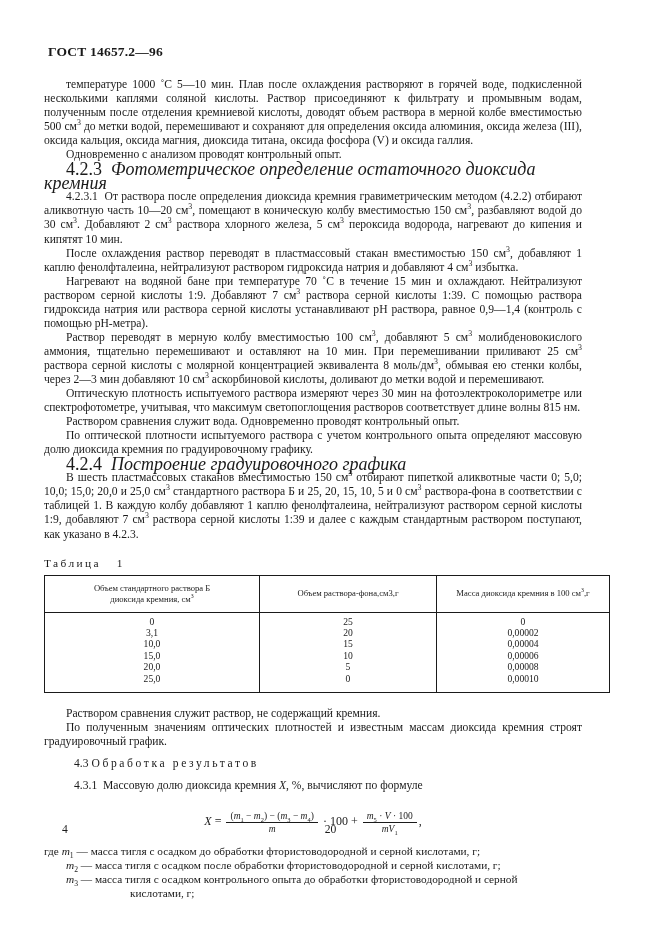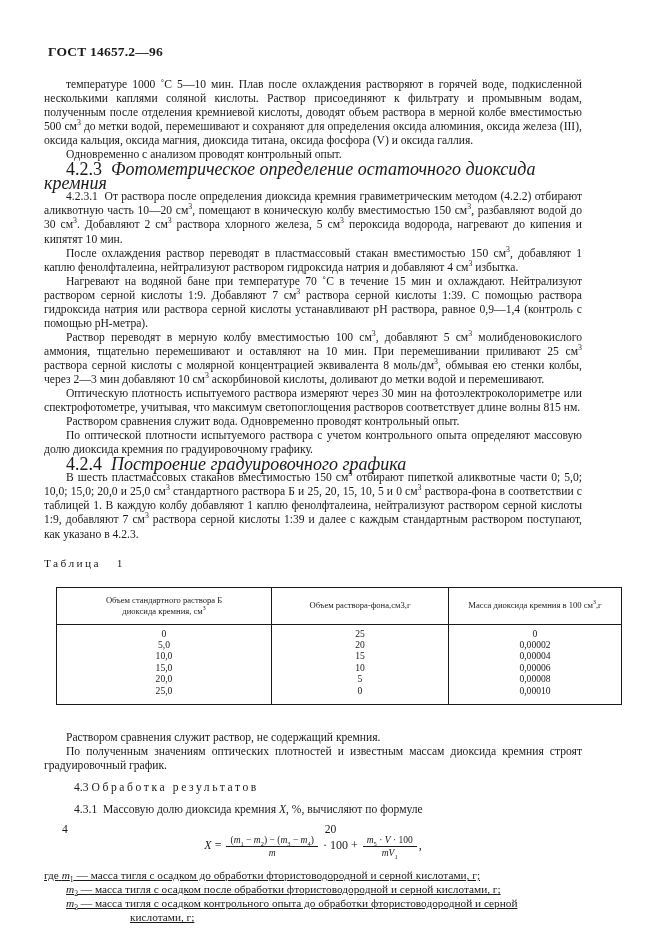--- a/index.html
+++ b/index.html
@@ -76,21 +76,21 @@
   .table-caption {
     margin: 0;
     font-size: 11.4px;
     line-height: 14px;
     letter-spacing: 2.4px;
     text-indent: 0;
   }
   table.data-table {
     border-collapse: collapse;
     width: 538px;
-    margin: 12px;
+    margin: 0;
     table-layout: fixed;
   }
   table.data-table td, table.data-table th {
     border: 1px solid #1a1a1a;
     font-weight: normal;
     padding: 0;
   }
   table.data-table th {
     font-size: 8.6px;
     line-height: 11px;
@@ -134,21 +134,20 @@
     font-style: italic;
   }
   .legend {
     font-size: 11.3px;
     line-height: 14.05px;
     margin: 0;
   }
   .legend-row {
     display: block;
     text-indent: 0;
-    text-decoration: underline;
   }
   .legend-row.r1 { padding-left: 0px; }
   .legend-row.r2 { padding-left: 22px; }
   .legend-row.r3 { padding-left: 22px; }
   .legend-cont { padding-left: 64px; display: block; }
   .footer-left {
     position: absolute;
     left: 62px;
     top: 823px;
     font-size: 11.6px;
@@ -209,21 +208,21 @@
         <tr>
           <th class="col1">Объем стандартного раствора Б<br>диоксида кремния, см<sup>3</sup></th>
           <th class="col2">Объем раствора-фона,см3,г</th>
           <th class="col3">Масса диоксида кремния в 100 см<sup>3</sup>,г</th>
         </tr>
       </thead>
       <tbody>
         <tr>
           <td class="body-cell col1">
             <div>0</div>
-            <div>5,0</div>
+            <div>3,1</div>
             <div>10,0</div>
             <div>15,0</div>
             <div>20,0</div>
             <div>25,0</div>
           </td>
           <td class="body-cell col2">
             <div>25</div>
             <div>20</div>
             <div>15</div>
             <div>10</div>

